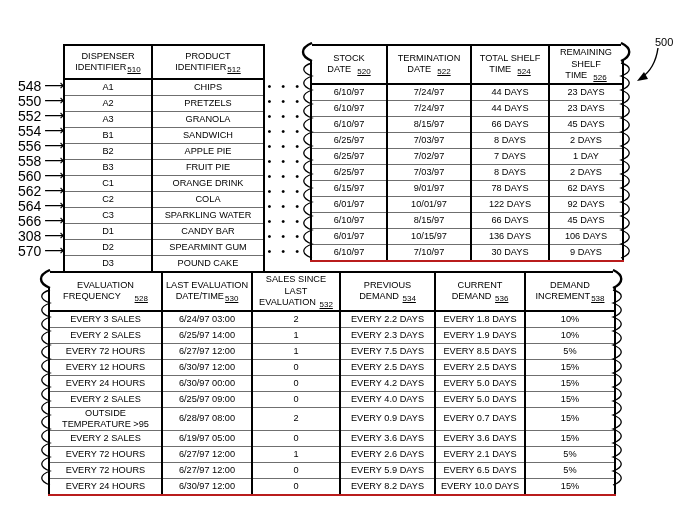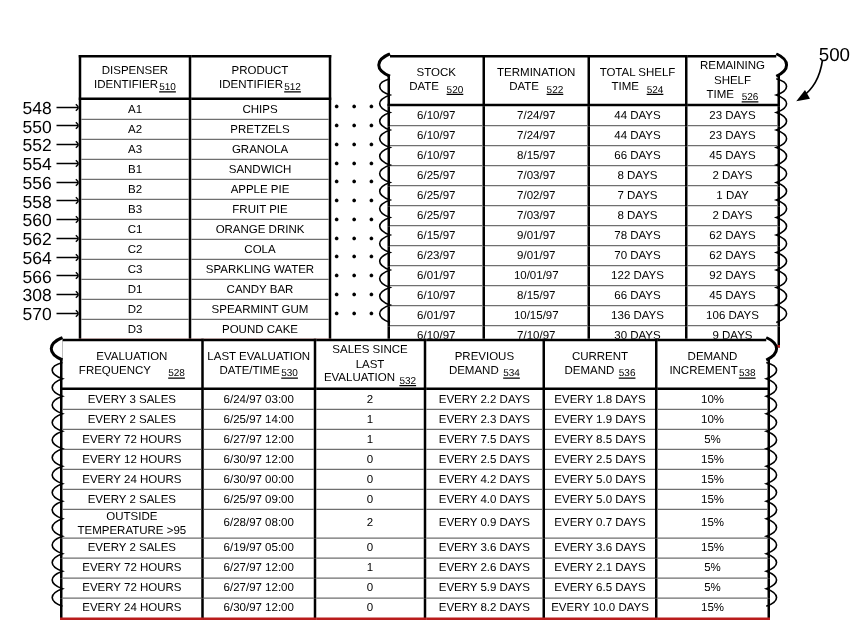--- a/index.html
+++ b/index.html
@@ -102,21 +102,21 @@
   .wave {
     position: absolute;
     pointer-events: none;
   }
 
   
   #fig-num {
     position: absolute;
     left: 655px;
     top: 36px;
-    font-size: 15px;
+    font-size: 11px;
   }
   #fig-arrow {
     position: absolute;
     left: 636px;
     top: 44px;
   }
 </style>
 </head>
 <body>
 
@@ -289,26 +289,20 @@
         <td>8 DAYS</td>
         <td>2 DAYS</td>
       </tr>
     <tr>
         <td>6/15/97</td>
         <td>9/01/97</td>
         <td>78 DAYS</td>
         <td>62 DAYS</td>
       </tr>
     <tr>
-        <td>6/23/97</td>
-        <td>9/01/97</td>
-        <td>70 DAYS</td>
-        <td>62 DAYS</td>
-      </tr>
-    <tr>
         <td>6/01/97</td>
         <td>10/01/97</td>
         <td>122 DAYS</td>
         <td>92 DAYS</td>
       </tr>
     <tr>
         <td>6/10/97</td>
         <td>8/15/97</td>
         <td>66 DAYS</td>
         <td>45 DAYS</td>

